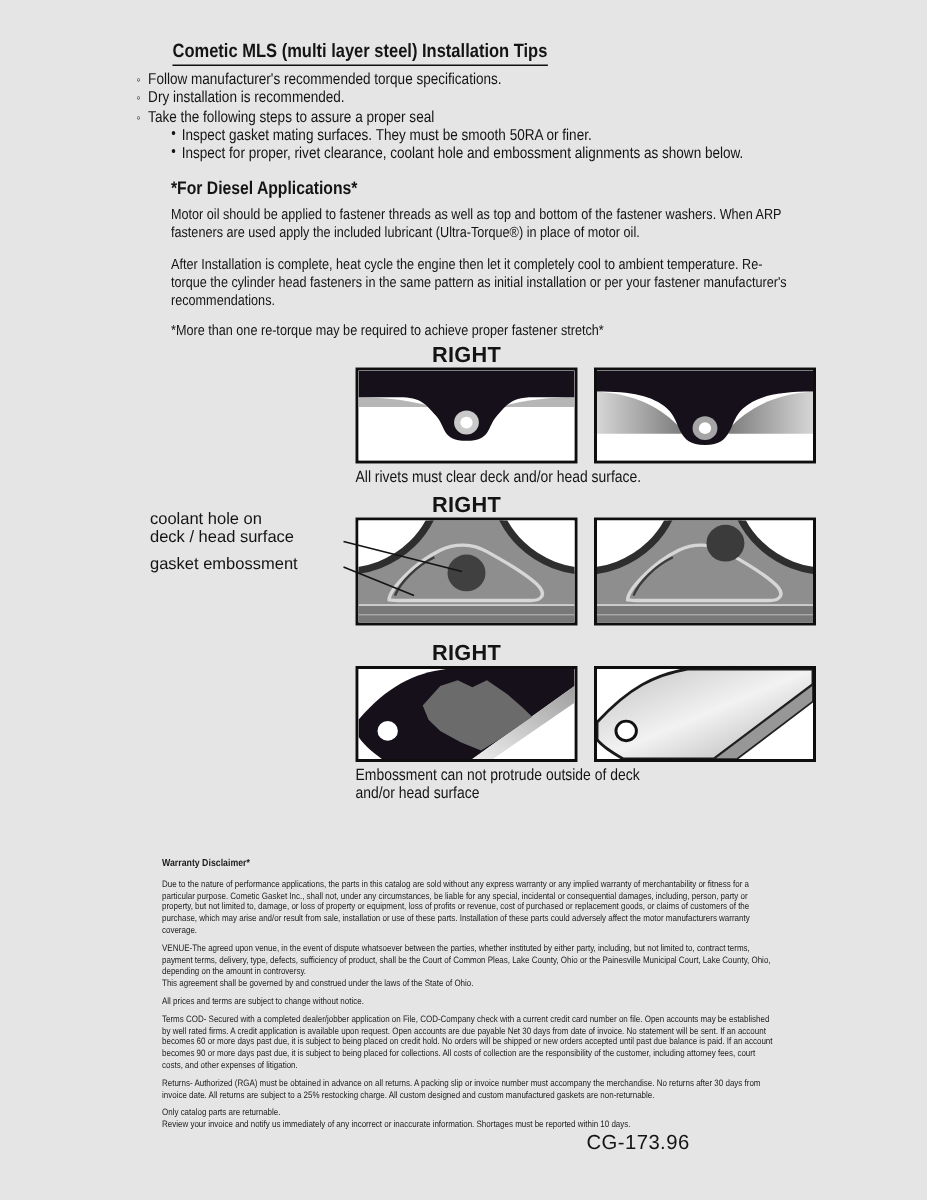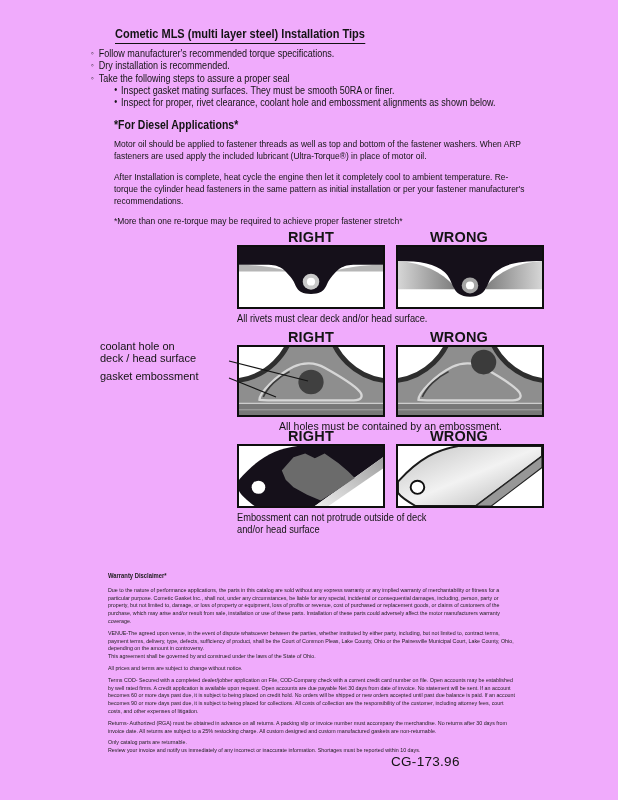--- a/index.html
+++ b/index.html
@@ -1,18 +1,18 @@
 <!DOCTYPE html>
 <html><head>
 <meta charset="utf-8">
 <style>
   * { margin:0; padding:0; box-sizing:border-box; }
   html,body { background:#ffffff; }
   .page {
-    position:relative; width:618px; height:800px; background:#f0abfc;
+    position:relative; width:618px; height:800px; background:#e5e5e5;
     font-family:"Liberation Sans", sans-serif; color:#141414; overflow:hidden;
   }
   .condensed { transform:scaleX(0.86); transform-origin:0 0; }
 
   .title {
     position:absolute; left:115px; top:26px;
     font-size:12.8px; font-weight:bold; white-space:nowrap;
     border-bottom:1.6px solid #111; padding-bottom:1.5px; letter-spacing:0;
   }
 
@@ -23,21 +23,21 @@
   .tip-row.lvl2 { padding-left:27px; }
   .tip-row.lvl2 .glyph { width:8px; flex:0 0 8px; font-size:10px; }
 
   .diesel { position:absolute; left:114px; top:119px; width:480px;
             font-size:9.8px; line-height:12.2px; }
   .diesel h2 { font-size:12.2px; font-weight:bold; margin-bottom:7px; letter-spacing:0; }
   .diesel p { margin-bottom:8px; }
 
   .diagrams { position:absolute; left:237px; top:0; width:307px; }
   .drow { position:absolute; left:0; width:307px; }
-  .drow-labels { display:flex; height:16px; }
+  .drow-labels { display:flex; gap:11px; height:16px;flex-direction:column; }
   .drow-labels .dlabel { width:148px; text-align:center; font-size:14.5px;
                          font-weight:600; letter-spacing:0.2px; }
   .dboxes { display:flex; gap:11px; }
   .dbox { width:148px; border:2px solid #0e0e0e; background:#fff; font-size:0; }
   .dbox svg { display:block; }
   .dcaption { margin-top:3px; font-size:10.8px; font-weight:500; white-space:pre-line; }
   .dcaption.center { text-align:center; transform:none; font-size:10.5px; }
 
   .anno { position:absolute; width:130px; text-align:left; font-size:11px;
           line-height:11.6px; white-space:pre-line; }
@@ -156,21 +156,20 @@
             <rect x="0" y="60.4" width="148" height="11.6" fill="#787878"></rect>
             <rect x="0" y="66" width="148" height="1" fill="#a9a9a9"></rect>
             <circle cx="-10" cy="-30" r="66" fill="#ffffff" stroke="#2e2e2e" stroke-width="5"></circle>
             <circle cx="158" cy="-30" r="66" fill="#ffffff" stroke="#2e2e2e" stroke-width="5"></circle>
             <path d="M21,56 C21,49 38,30 56,21 C66,16 78,16 88,22 C102,30 118,40 124,47 C128,52 126,56.5 118,56.5 L30,56.5 C24,56.5 21,56 21,56 Z" fill="none" stroke="#d6d6d6" stroke-width="2.4"></path>
             <path d="M25,53 C29,43 40,32 52,26" fill="none" stroke="#3c3c3c" stroke-width="1.6"></path>
             <circle cx="88" cy="16" r="13" fill="#3b3b3b"></circle>
           </svg>
         </div>
       </div>
-      <div class="dcaption center">All holes must be contained by an embossment.</div>
     </div>
 
     <div class="drow" style="top:428px;">
       <div class="drow-labels">
         <div class="dlabel">RIGHT</div>
         <div class="dlabel">WRONG</div>
       </div>
       <div class="dboxes">
         <div class="dbox">
           <svg width="144" height="60" viewBox="0 0 148 64" preserveAspectRatio="none">

